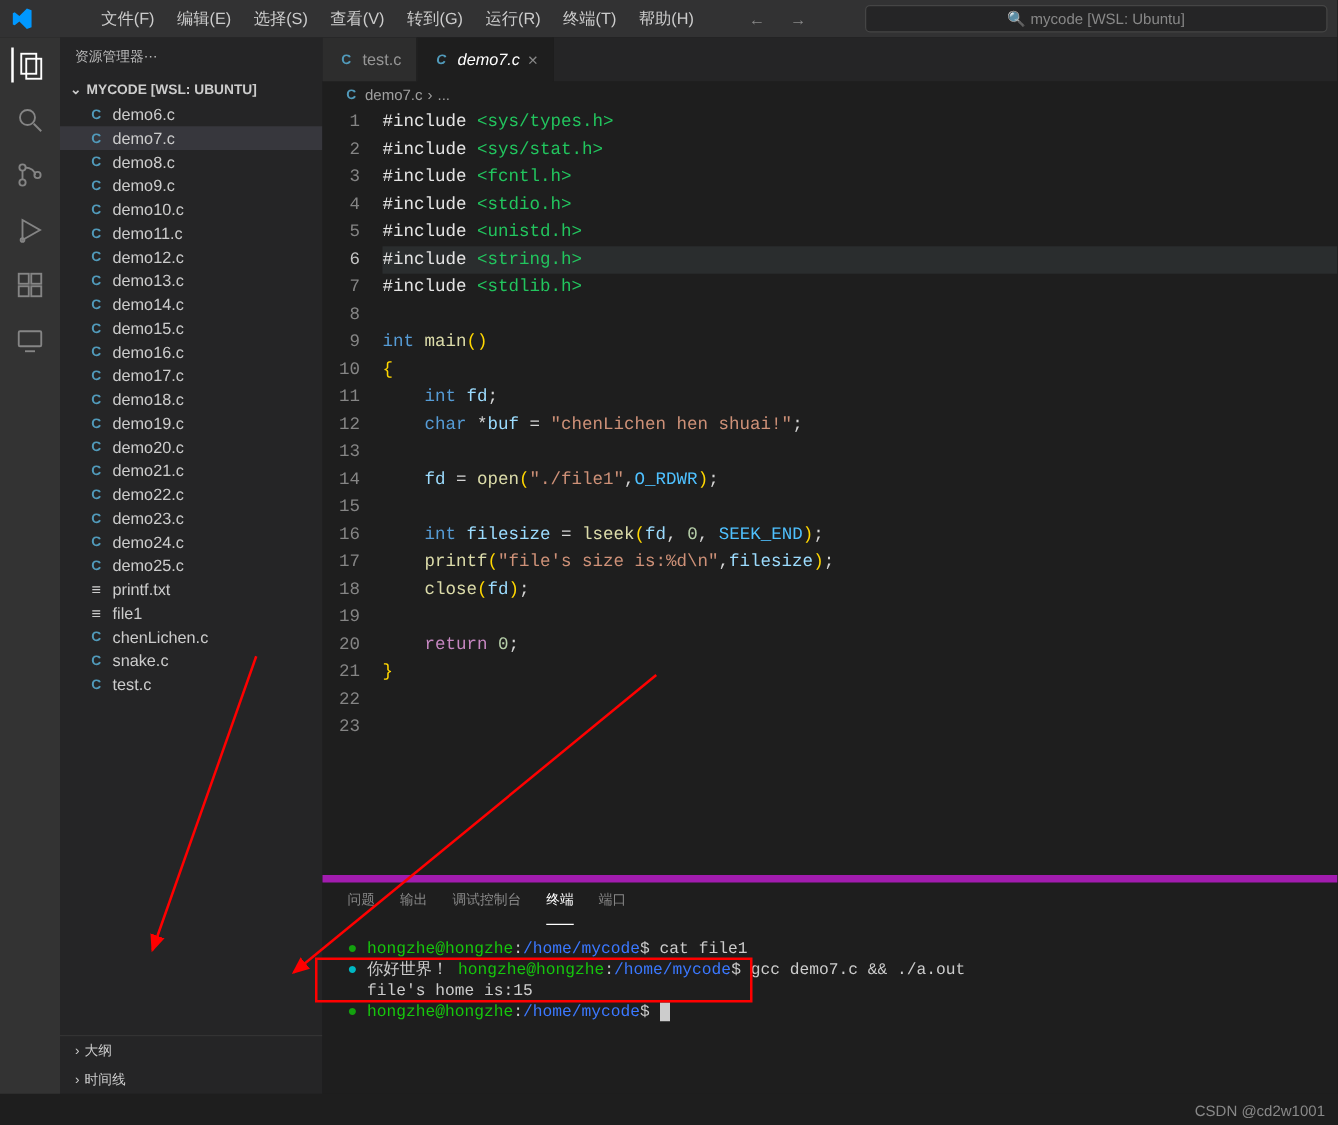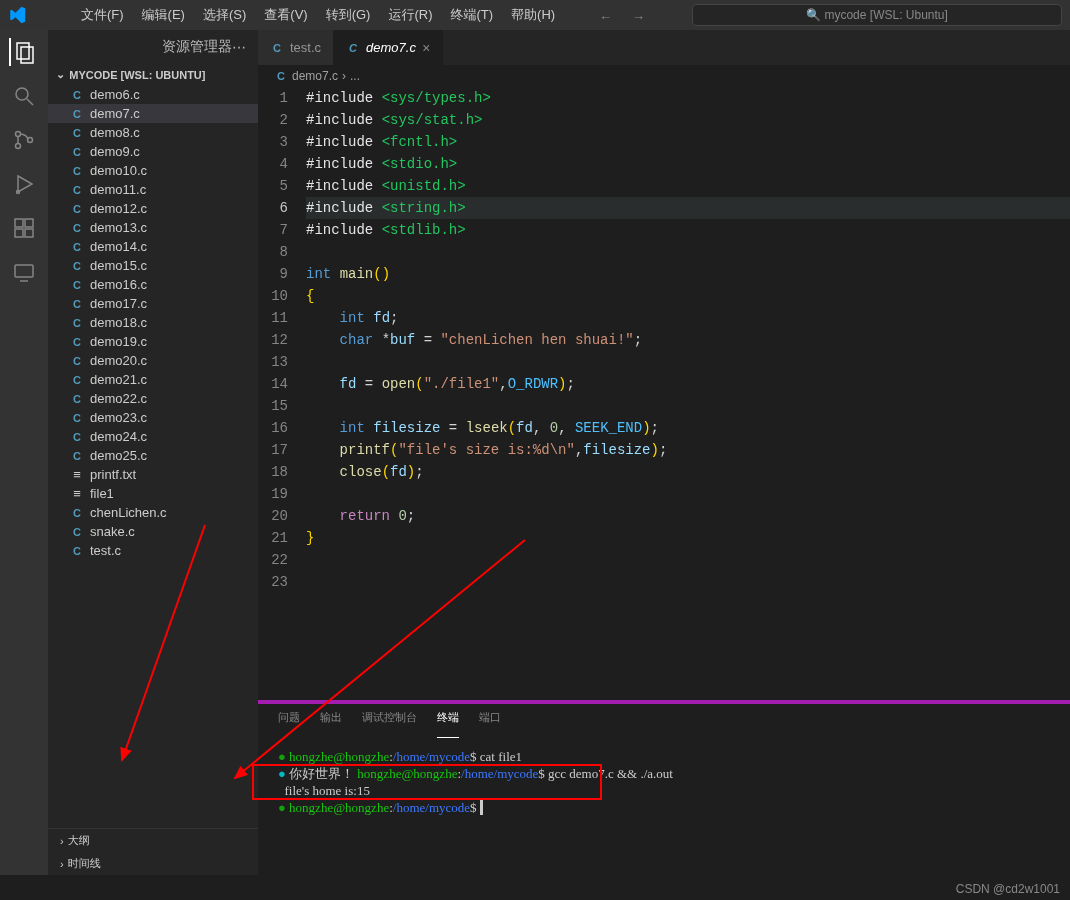--- a/index.html
+++ b/index.html
@@ -15,21 +15,21 @@
 .menu-item { padding: 4px 8px; color: #ccc; cursor: pointer; }
 .nav-arrows { margin-left: auto; display: flex; gap: 20px; color: #888; padding-right: 12px; }
 .search-box { background: #252526; border: 1px solid #454545; border-radius: 4px; width: 370px; height: 22px; display: flex; align-items: center; justify-content: center; color: #888; font-size: 12px; }
 
 .main-area { display: flex; height: calc(100% - 30px - 25px); }
 .activity-bar { width: 48px; background: #333333; display: flex; flex-direction: column; align-items: center; padding-top: 8px; gap: 16px; }
 .activity-icon { width: 28px; height: 28px; display: flex; align-items: center; justify-content: center; color: #858585; cursor: pointer; }
 .activity-icon.active { color: #fff; border-left: 2px solid #fff; margin-left: -2px; padding-left: 2px; }
 
 .sidebar { width: 210px; background: #252526; display: flex; flex-direction: column; }
-.sidebar-header { display: flex; justify-content: flex-end; align-items: center; padding: 8px 12px; font-size: 14px; color: #bbb; }
+.sidebar-header { display: flex; justify-content: flex-start; align-items: center; padding: 8px 12px; font-size: 11px; color: #bbb; }
 .sidebar-section { padding: 4px 8px; font-size: 11px; font-weight: bold; color: #ccc; display: flex; align-items: center; gap: 4px; }
 .file-list { flex: 1; overflow: auto; }
 .file-item { padding: 2px 8px 2px 22px; display: flex; align-items: center; gap: 6px; font-size: 13px; color: #ccc; cursor: pointer; }
 .file-item.active { background: #37373d; }
 .file-icon { width: 14px; height: 14px; display: inline-flex; align-items: center; justify-content: center; font-weight: bold; font-size: 11px; }
 .c-icon { color: #519aba; }
 .txt-icon { color: #ccc; font-size: 13px; }
 .sidebar-bottom { border-top: 1px solid #333; }
 .sidebar-bottom .section { padding: 4px 12px; font-size: 11px; color: #ccc; display: flex; align-items: center; gap: 4px; }
 
@@ -49,24 +49,24 @@
 .kw-type { color: #569cd6; }
 .kw-func { color: #dcdcaa; }
 .kw-var { color: #9cdcfe; }
 .kw-str { color: #ce9178; }
 .kw-const { color: #4fc1ff; }
 .kw-num { color: #b5cea8; }
 .kw-ret { color: #c586c0; }
 .plain { color: #d4d4d4; }
 .brace { color: #ffd700; }
 
-.panel { height: 175px; background: #1e1e1e; border-top: 4px solid #a21caf; display: flex; flex-direction: column; }
+.panel { height: 175px; background: #1e1e1e; border-top: 6px solid #a21caf; display: flex; flex-direction: column; }
 .panel-tabs { display: flex; gap: 20px; padding: 6px 20px; font-size: 11px; color: #888; }
 .panel-tab.active { color: #fff; border-bottom: 1px solid #fff; padding-bottom: 12px; }
-.terminal { flex: 1; padding: 4px 20px; font-family: Liberation Serif, serif; font-size: 13px; line-height: 17px; color: #ccc; position: relative; }
+.terminal { flex: 1; padding: 4px 20px; font-family: Liberation Mono, monospace; font-size: 13px; line-height: 17px; color: #ccc; position: relative; }
 .term-green { color: #16c60c; }
 .term-blue { color: #3b78ff; }
 .term-cyan { color: #00b7c3; }
 .term-white { color: #ccc; }
 .term-dot { color: #13a10e; }
 .redbox { position: absolute; border: 2px solid #ff0000; }
 
 .watermark { position: absolute; bottom: 4px; right: 10px; color: #888; font-size: 12px; }
 svg.arrow { position: absolute; pointer-events: none; }
 </style>

